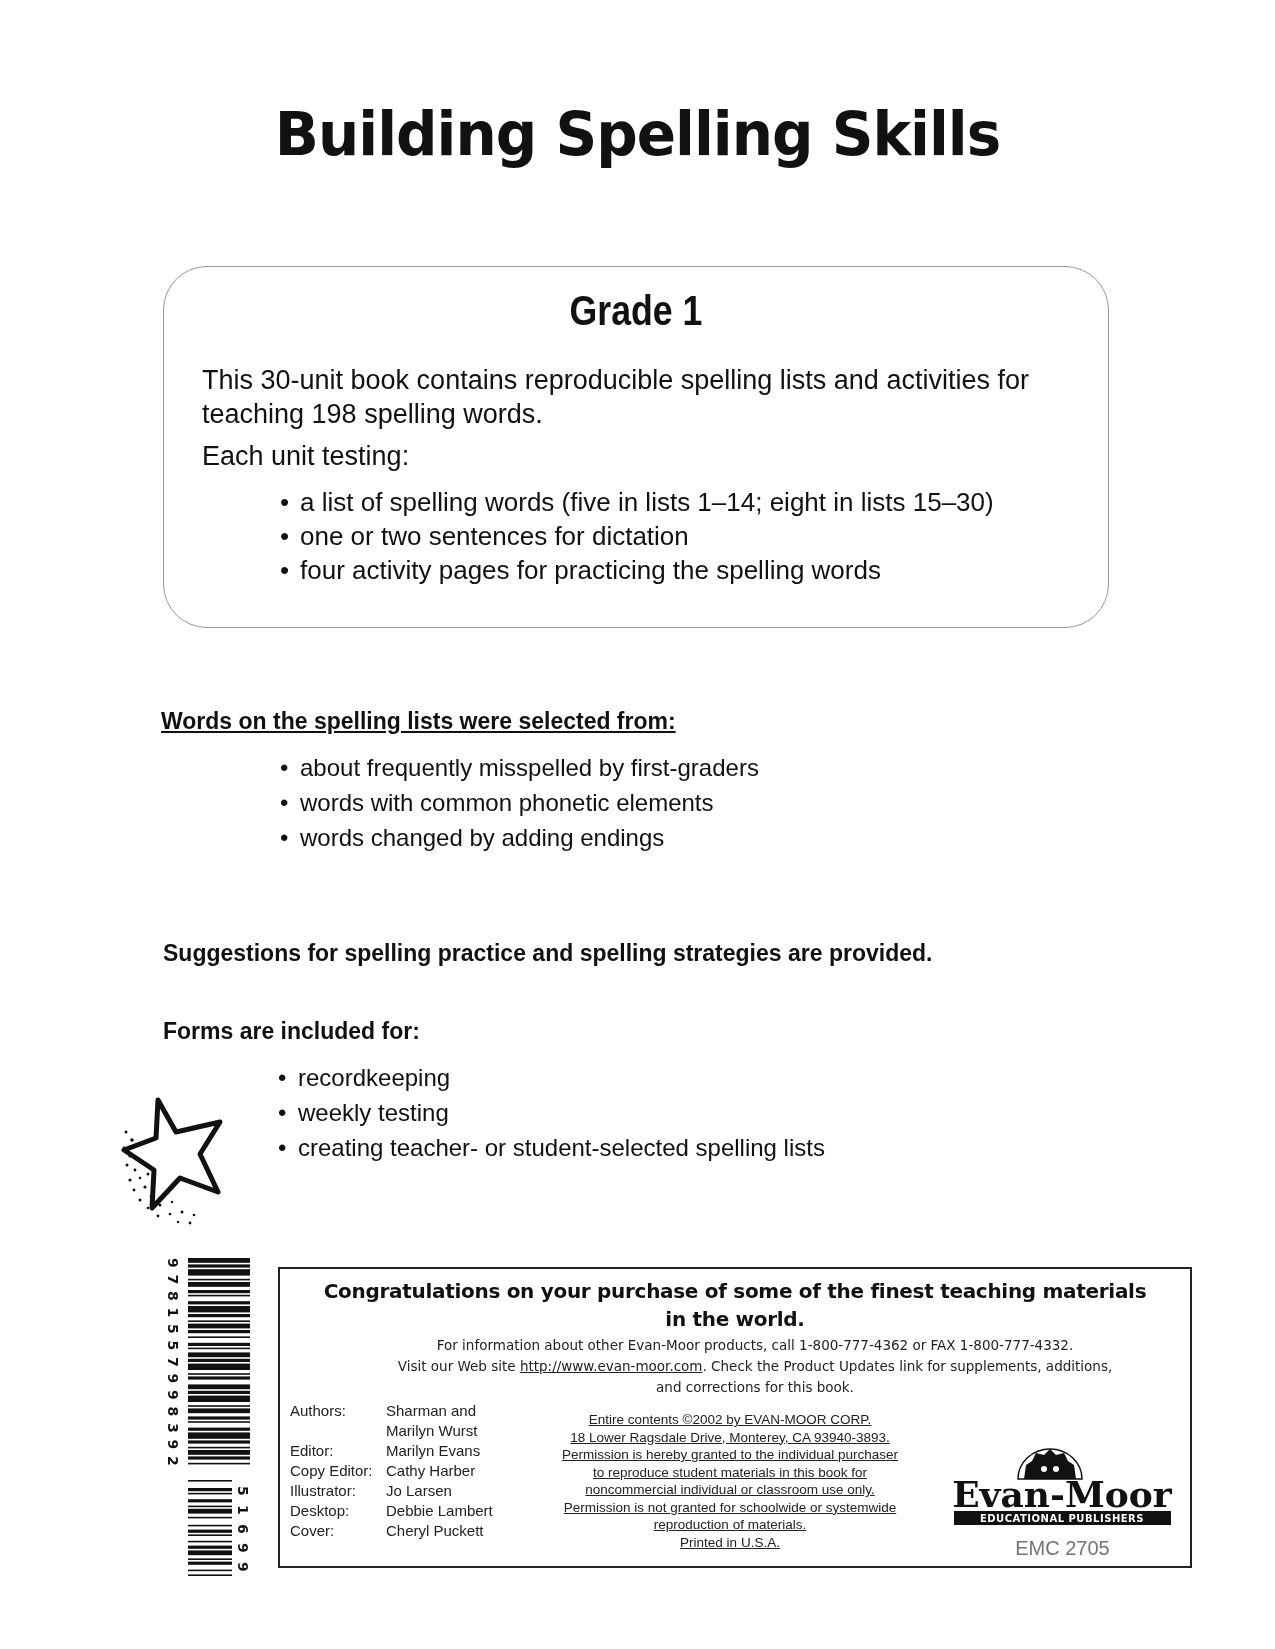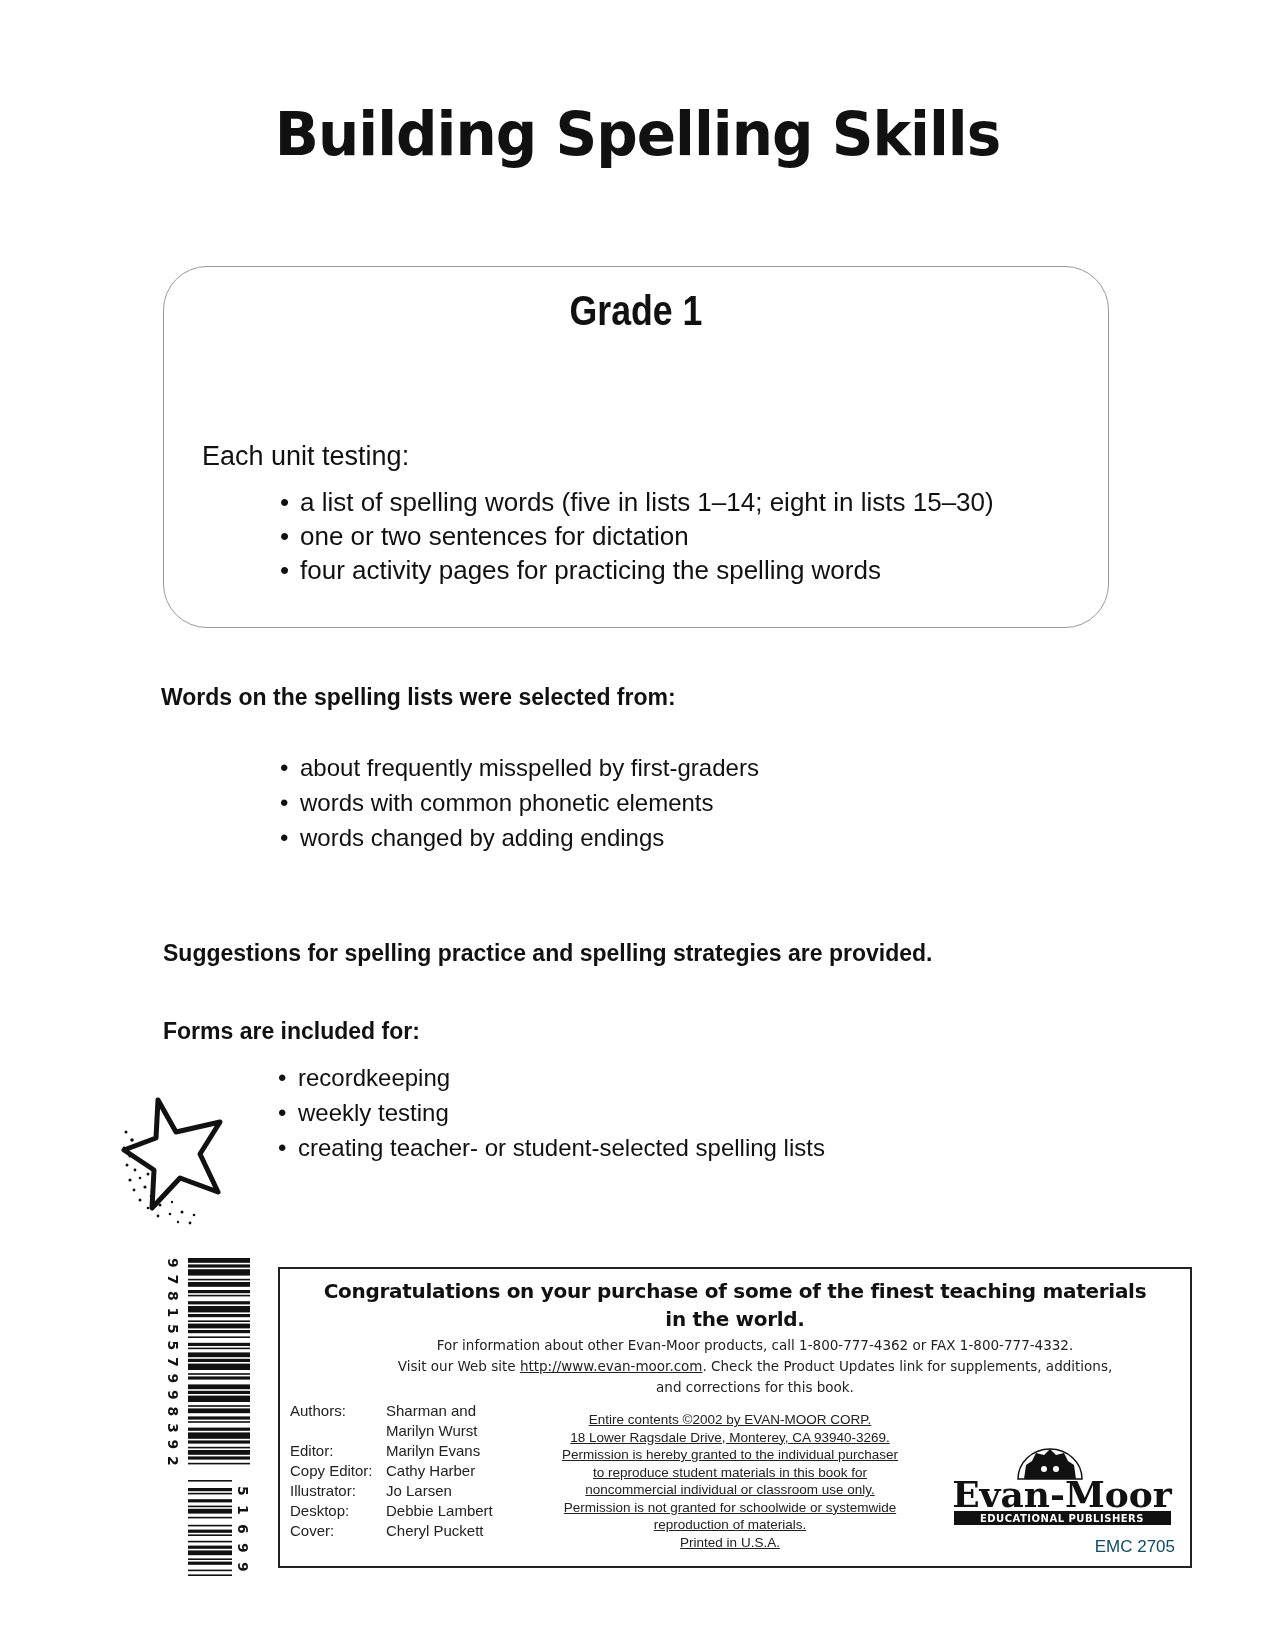--- a/index.html
+++ b/index.html
@@ -9,47 +9,48 @@
   #grade-box { left:163px; top:266px; width:946px; height:362px; border:1.5px solid #999; border-radius:44px; box-sizing:border-box; }
   #grade-title { left:0; width:100%; top:20px; text-align:center; font-family:"Liberation Sans", sans-serif; font-weight:bold; font-size:42px; transform:scaleX(0.85); }
   .box-para { left:38px; font-size:27px; line-height:34px; }
   #intro { top:96px; width:880px; }
   #each { top:172px; }
   .bullets { list-style:none; margin:0; padding:0; }
   .bullets li { font-size:26px; line-height:34px; position:relative; padding-left:20px; }
   .bullets li::before { content:"•"; position:absolute; left:0; top:0; }
   #unit-bullets { left:116px; top:218px; }
   .section-head { font-weight:bold; font-size:23px; }
-  #words-head { left:161px; top:684px; }
+  #words-head { left:161px; top:708px;text-decoration:underline; }
   #words-bullets { left:280px; top:750px; }
   #words-bullets li { font-size:24px; line-height:35px; }
   #suggest { left:163px; top:940px; }
   #forms-head { left:163px; top:1018px; }
   #forms-bullets { left:278px; top:1060px; }
   #forms-bullets li { font-size:24px; line-height:35px; }
   #star { left:118px; top:1090px; width:120px; height:140px; }
   #barcode { left:160px; top:1248px; width:100px; height:330px; }
   #footer-box { left:278px; top:1267px; width:914px; height:301px; border:2px solid #222; box-sizing:border-box; }
   #congrats { left:0; width:100%; top:8px; text-align:center; font-family:"DejaVu Sans", sans-serif; font-weight:bold; font-size:20px; line-height:28px; letter-spacing:-0.3px; }
   #info { left:0; width:100%; top:66px; text-align:center; font-family:"DejaVu Sans", sans-serif; font-size:13.5px; line-height:21px; color:#222;padding-left:20px; }
   #info a { color:#222; text-decoration:underline; }
   #credits { left:10px; top:132px; font-size:15px; line-height:20px; color:#222; }
   #credits td { padding:0; vertical-align:top; }
   #credits td.lbl { width:96px; }
   #legal { left:255px; width:390px; top:142px; text-align:center; font-size:13.5px; line-height:17.5px; color:#222;text-decoration:underline; }
   #logo { left:670px; top:170px; width:225px; height:95px; }
-  #emc { left:670px; width:225px; top:268px; text-align:right; font-size:17px; color:#0c4a6e; }
+  #emc { left:670px; width:225px; top:268px; text-align:center; font-size:20px; color:#737373; }
 </style>
 </head>
 <body>
 
 <div id="title" class="abs">Building Spelling Skills</div>
 
 <div id="grade-box" class="abs">
   <div id="grade-title" class="abs">Grade 1</div>
+  <div id="intro" class="abs box-para">This 30-unit book contains reproducible spelling lists and activities for teaching 198 spelling words.</div>
   <div id="each" class="abs box-para">Each unit testing:</div>
   <ul id="unit-bullets" class="abs bullets">
     <li>a list of spelling words (five in lists 1–14; eight in lists 15–30)</li>
     <li>one or two sentences for dictation</li>
     <li>four activity pages for practicing the spelling words</li>
   </ul>
 </div>
 
 <div id="words-head" class="abs section-head">Words on the spelling lists were selected from:</div>
 <ul id="words-bullets" class="abs bullets">
@@ -213,21 +214,21 @@
           <td>Debbie Lambert</td>
         </tr>
         <tr>
           <td class="lbl">Cover:</td>
           <td>Cheryl Puckett</td>
         </tr>
       </tbody>
   </table>
   <div id="legal" class="abs">
     <div>Entire contents ©2002 by EVAN-MOOR CORP.</div>
-    <div>18 Lower Ragsdale Drive, Monterey, CA  93940-3269.</div>
+    <div>18 Lower Ragsdale Drive, Monterey, CA  93940-3893.</div>
     <div>Permission is hereby granted to the individual purchaser</div>
     <div>to reproduce student materials in this book for</div>
     <div>noncommercial individual or classroom use only.</div>
     <div>Permission is not granted for schoolwide or systemwide</div>
     <div>reproduction of materials.</div>
     <div>Printed in U.S.A.</div>
   </div>
   <svg id="logo" class="abs" viewBox="0 0 225 95">
     <path d="M68 40 A32 30 0 0 1 132 40 Z" fill="#fff" stroke="#111" stroke-width="1.5"></path>
     <path d="M74 40 L76 26 L82 22 L86 14 L94 16 L100 10 L106 16 L114 14 L118 22 L124 26 L126 40 Z" fill="#111"></path>

